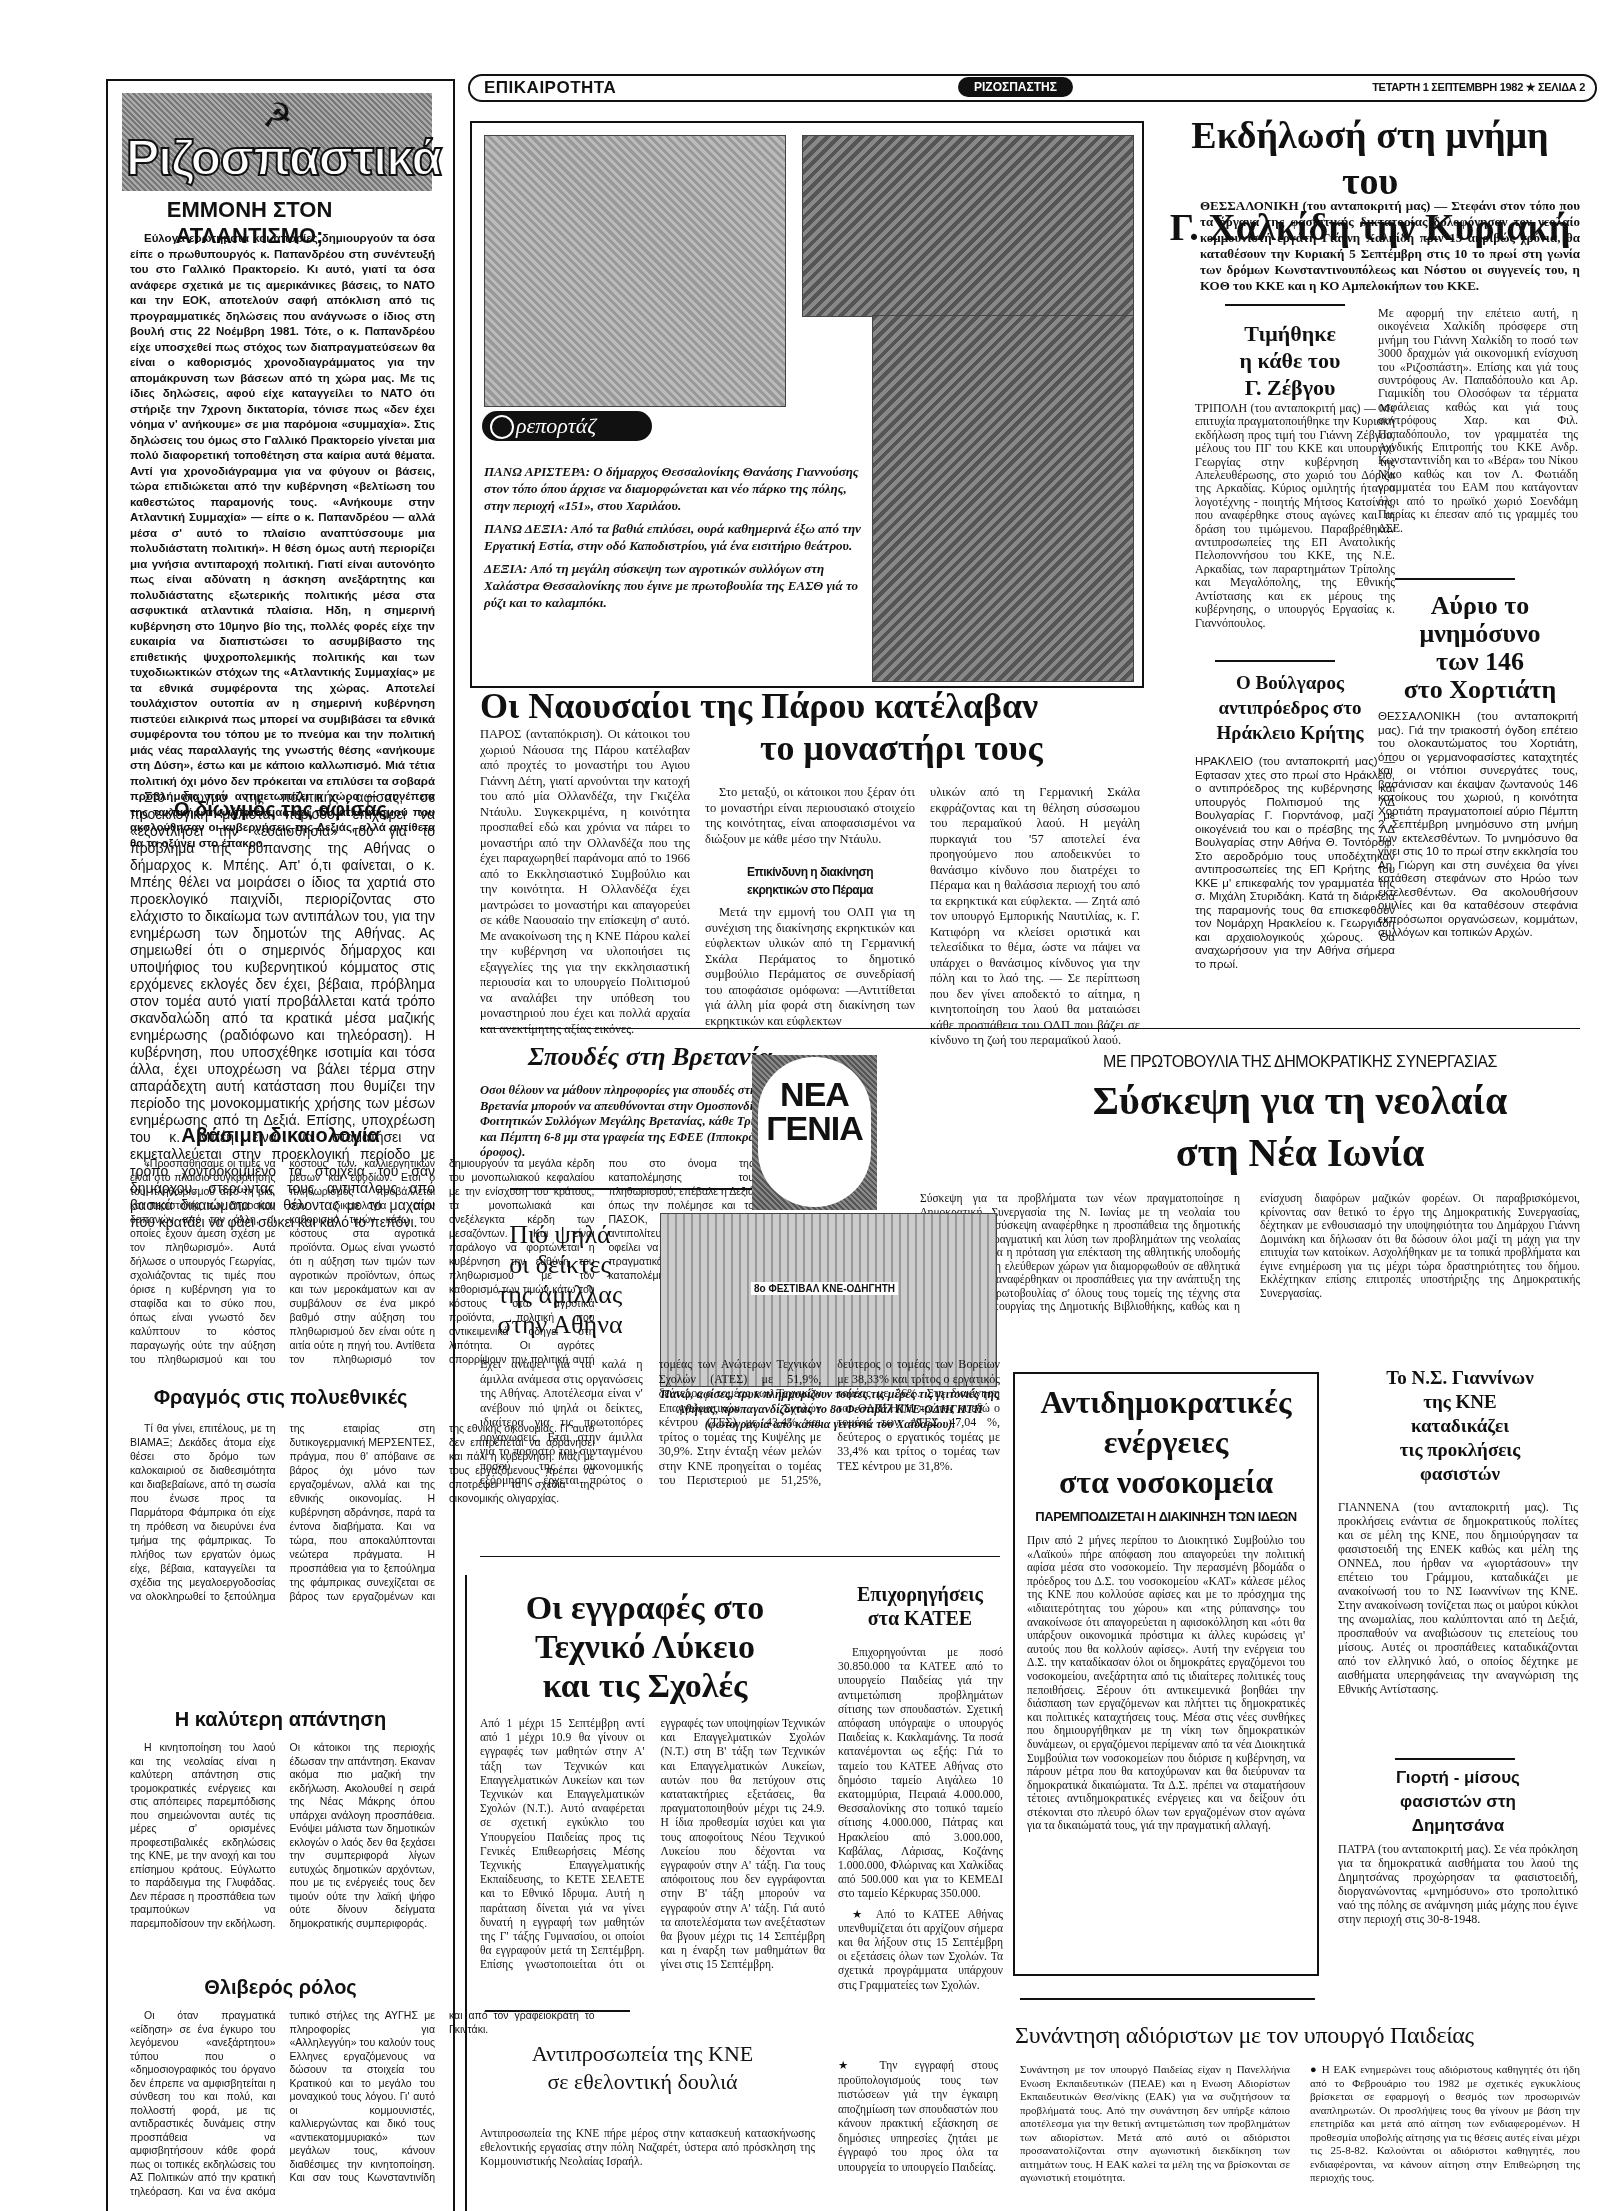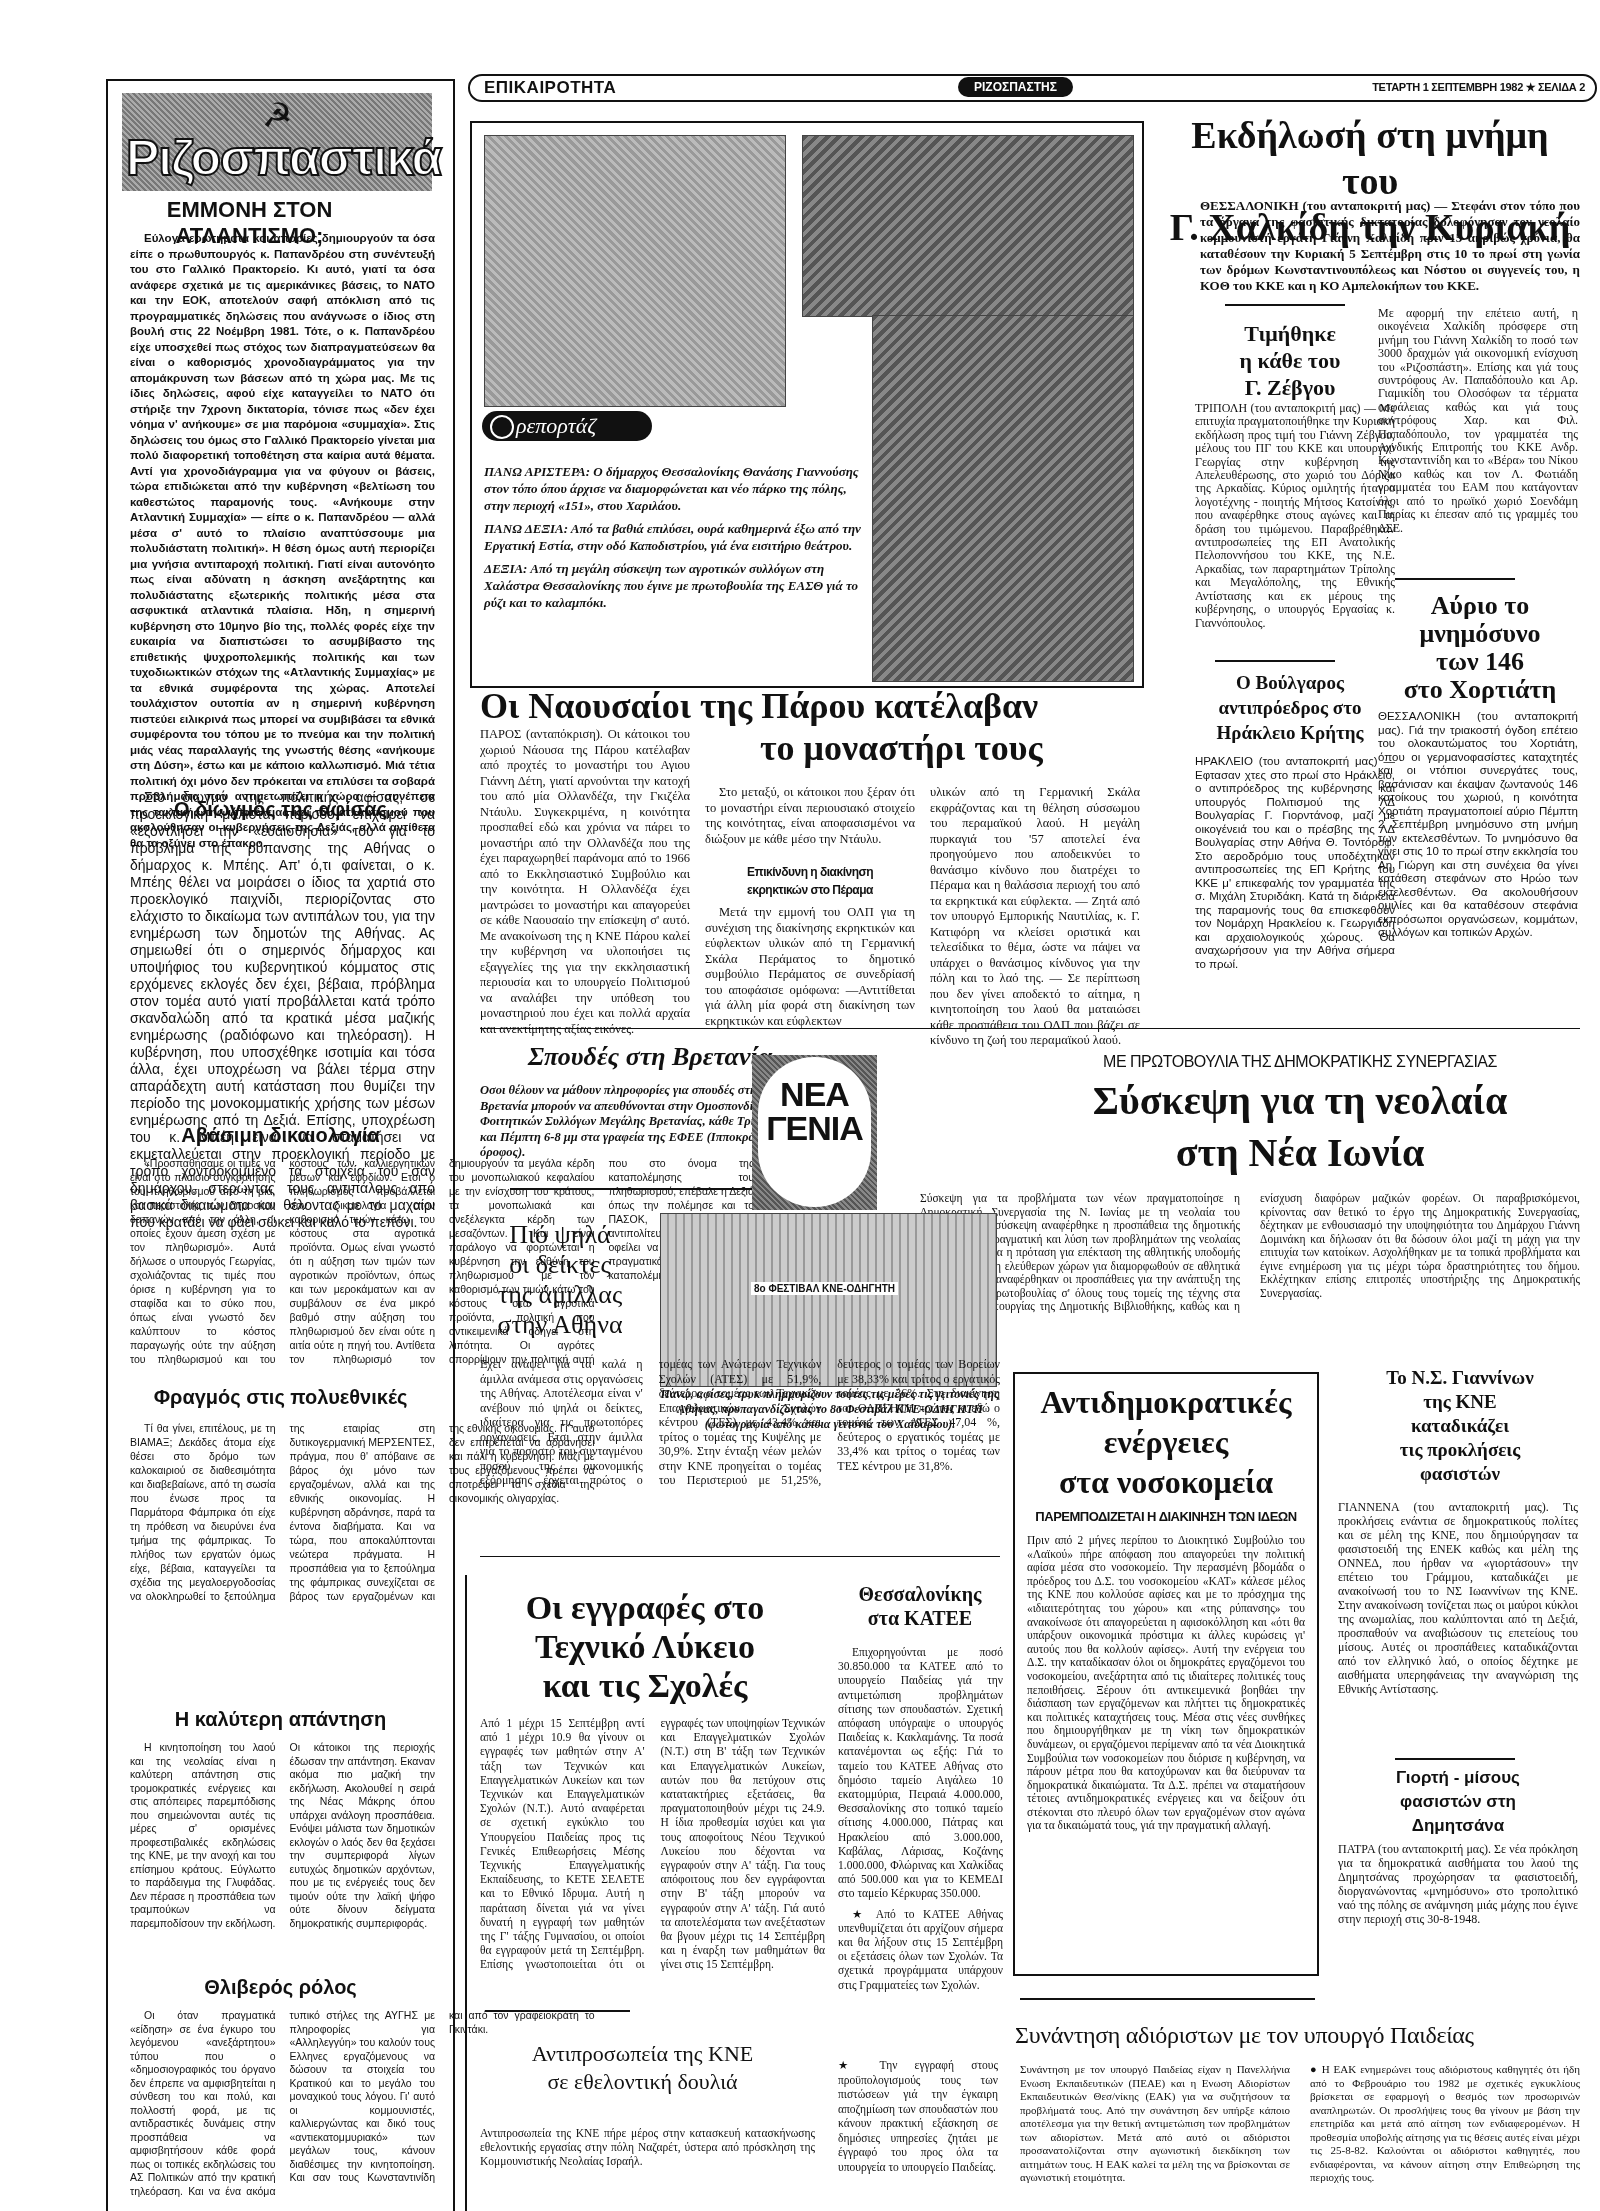--- a/index.html
+++ b/index.html
@@ -190,21 +190,21 @@
 <h1 class="abs serif" style="left:470px;top:1588px;width:350px;text-align:center;font-size:34px;line-height:39px;">
   <span>Οι εγγραφές στο</span><br>
   <span>Τεχνικό Λύκειο</span><br>
   <span>και τις Σχολές</span>
 </h1>
 <div class="abs body-text serif" style="left:480px;top:1716px;width:345px;font-size:11.5px;line-height:14.2px;column-count:2;column-gap:16px;height:268px;">Από 1 μέχρι 15 Σεπτέμβρη αντί από 1 μέχρι 10.9 θα γίνουν οι εγγραφές των μαθητών στην Α' τάξη των Τεχνικών και Επαγγελματικών Λυκείων και των Τεχνικών και Επαγγελματικών Σχολών (Ν.Τ.). Αυτό αναφέρεται σε σχετική εγκύκλιο του Υπουργείου Παιδείας προς τις Γενικές Επιθεωρήσεις Μέσης Τεχνικής Επαγγελματικής Εκπαίδευσης, το ΚΕΤΕ ΣΕΛΕΤΕ και το Εθνικό Ιδρυμα. Αυτή η παράταση δίνεται γιά να γίνει δυνατή η εγγραφή των μαθητών της Γ' τάξης Γυμνασίου, οι οποίοι θα εγγραφούν μετά τη Σεπτέμβρη. Επίσης γνωστοποιείται ότι οι εγγραφές των υποψηφίων Τεχνικών και Επαγγελματικών Σχολών (Ν.Τ.) στη Β' τάξη των Τεχνικών και Επαγγελματικών Λυκείων, αυτών που θα πετύχουν στις κατατακτήριες εξετάσεις, θα πραγματοποιηθούν μέχρι τις 24.9. Η ίδια προθεσμία ισχύει και για τους αποφοίτους Νέου Τεχνικού Λυκείου που δέχονται να εγγραφούν στην Α' τάξη. Για τους απόφοιτους που δεν εγγράφονται στην Β' τάξη μπορούν να εγγραφούν στην Α' τάξη. Γιά αυτό τα αποτελέσματα των ανεξέταστων θα βγουν μέχρι τις 14 Σεπτέμβρη και η έναρξη των μαθημάτων θα γίνει στις 15 Σεπτέμβρη.</div>
 
 <div class="vrule" style="left:465px;top:1575px;height:636px;"></div>
 
 <h2 class="abs serif" style="left:835px;top:1582px;width:170px;text-align:center;font-size:20px;line-height:24px;">
-  <span>Θεσσαλονίκης</span><br>
+  <span>Επιχορηγήσεις</span><br>
   <span>στα ΚΑΤΕΕ</span>
 </h2>
 <div class="abs body-text serif" style="left:838px;top:1645px;width:165px;font-size:11.5px;line-height:14.2px;">
   <p>Επιχορηγούνται με ποσό 30.850.000 τα ΚΑΤΕΕ από το υπουργείο Παιδείας γιά την αντιμετώπιση προβλημάτων σίτισης των σπουδαστών. Σχετική απόφαση υπόγραψε ο υπουργός Παιδείας κ. Κακλαμάνης. Τα ποσά κατανέμονται ως εξής: Γιά το ταμείο του ΚΑΤΕΕ Αθήνας στο δημόσιο ταμείο Αιγάλεω 10 εκατομμύρια, Πειραιά 4.000.000, Θεσσαλονίκης στο τοπικό ταμείο σίτισης 4.000.000, Πάτρας και Ηρακλείου από 3.000.000, Καβάλας, Λάρισας, Κοζάνης 1.000.000, Φλώρινας και Χαλκίδας από 500.000 και για το ΚΕΜΕΔΙ στο ταμείο Κέρκυρας 350.000.</p>
   <p style="margin-top:6px;">★ Από το ΚΑΤΕΕ Αθήνας υπενθυμίζεται ότι αρχίζουν σήμερα και θα λήξουν στις 15 Σεπτέμβρη οι εξετάσεις όλων των Σχολών. Τα σχετικά προγράμματα υπάρχουν στις Γραμματείες των Σχολών.</p>
 </div>
 
 <div class="rule" style="left:485px;top:2010px;width:145px;"></div>
 <h2 class="abs serif" style="left:470px;top:2040px;width:345px;text-align:center;font-size:22px;line-height:28px;font-weight:normal;">
   <span>Αντιπροσωπεία της ΚΝΕ</span><br>

